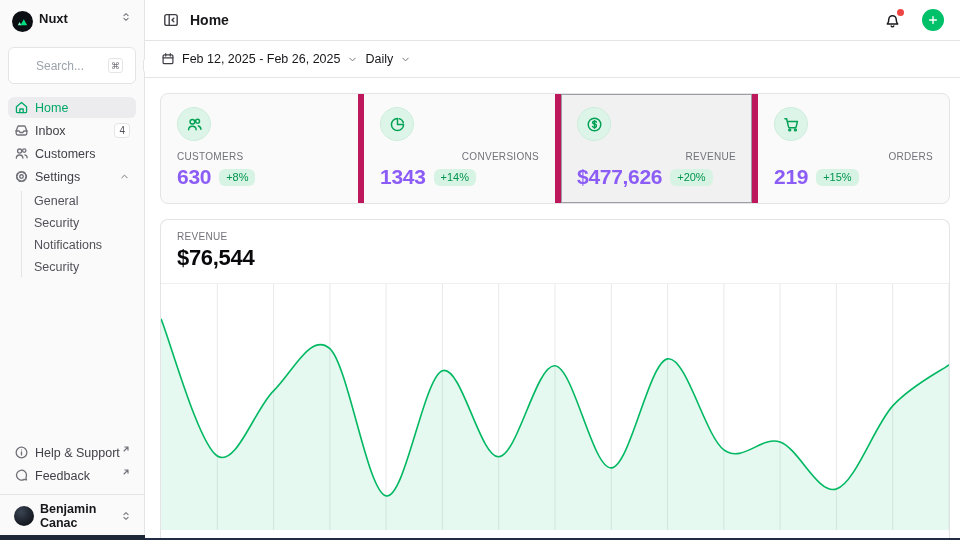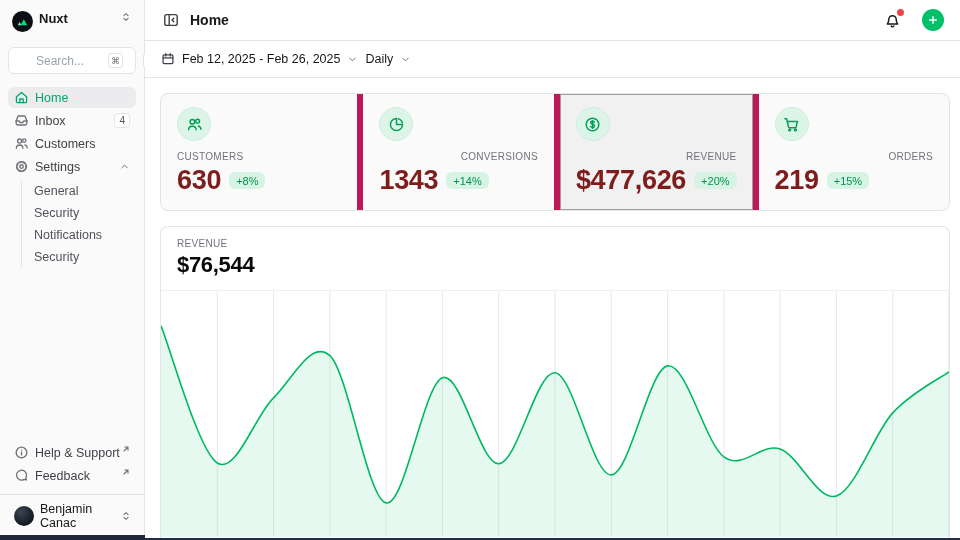--- a/index.html
+++ b/index.html
@@ -15,21 +15,21 @@
   
   .sidebar {
     width:145px; min-width:145px; height:100%; background:#fafafa;
     border-right:1px solid #e4e4e7; display:flex; flex-direction:column;
     padding:9px 8px 8px 8px;
   }
   .team-row { display:flex; align-items:flex-start; gap:6px; padding:2px 4px; border-radius:6px; cursor:pointer; }
   .team-logo { width:21px; height:21px; border-radius:50%; background:#0b0f14; display:flex; align-items:center; justify-content:center; }
   .team-name { font-weight:700; font-size:13px; flex:1; }
   .search-box {
-    margin-top:13px; height:27px; background:#fff; border:1px solid #e4e4e7;
+    margin-top:13px; height:37px; background:#fff; border:1px solid #e4e4e7;
     border-radius:6px; display:flex; align-items:center; gap:20px; padding:0 5px 0 7px;
   }
   .search-box input {
     border:none; outline:none; background:transparent; width:52px;
     font-size:12px; color:#52525b; font-family:inherit;
   }
   .search-box input::placeholder { color:#9ca3ab; }
   .kbd {
     min-width:15px; height:15px; border:1px solid #e4e4e7; background:#fff; border-radius:3px;
     font-size:9px; color:#71717a; display:flex; align-items:center; justify-content:center; padding:0 2px;
@@ -47,21 +47,21 @@
     border-radius:4px; padding:0 4px; height:15px; line-height:14px;
   }
   .nav-children { margin:2px 0 2px 13px; border-left:1px solid #e4e4e7; padding-left:12px; display:flex; flex-direction:column; gap:2px; }
   .nav-child { height:20px; display:flex; align-items:center; font-size:12.5px; color:#52525b; border-radius:6px; cursor:pointer; }
   .side-spacer { flex:1; }
   .side-foot { display:flex; flex-direction:column; gap:2px; }
   .ext-arrow { margin-left:2px; transform:translateY(-4px); }
   .side-divider { border-top:1px solid #e4e4e7; margin:8px -8px 7px -8px; }
   .user-row { display:flex; align-items:center; gap:6px; padding:0 4px 2px 6px; cursor:pointer; }
   .avatar { width:20px; height:20px; border-radius:50%; background:radial-gradient(circle at 35% 30%, #3a4454 0%, #14181f 70%); }
-  .user-name { font-size:12.5px; font-weight:400; flex:1; color:#18181b; }
+  .user-name { font-size:12.5px; font-weight:700; flex:1; color:#18181b; }
 
   
   .main { flex:1; height:100%; display:flex; flex-direction:column; background:#fff; }
   .topbar { height:41px; border-bottom:1px solid #e4e4e7; display:flex; align-items:center; padding:0 16px; gap:9px; }
   .icon-btn { background:none; border:none; cursor:pointer; padding:2px; display:flex; align-items:center; }
   .page-title { font-weight:700; font-size:14px; }
   .topbar-spacer { flex:1; }
   .bell-wrap { position:relative; margin-right:10px; }
   .bell-dot { position:absolute; top:-1px; right:-1px; width:7px; height:7px; border-radius:50%; background:#ef4444; }
   .plus-btn {
@@ -75,21 +75,21 @@
 
   
   .stats { display:grid; grid-template-columns:1fr 1fr 1fr 1fr; border:1px solid #e4e4e7; border-radius:8px; background:#fafafa; overflow:hidden; }
   .stat { padding:13px 16px 14px 16px; cursor:pointer; }
   .stat + .stat { border-left:6px solid #be185d;text-align:right; }
   .stat.selected { background:#f1f1f2; box-shadow:inset 0 0 0 1px #9d9da6; }
   .stat-ic { width:34px; height:34px; border-radius:50%; background:#ddf5e8; border:1px solid #cdeedd; display:flex; align-items:center; justify-content:center; }
   .stat-ic .ic { stroke:#00a155; }
   .stat-label { margin-top:10px; font-size:10px; letter-spacing:.3px; color:#71717a; font-weight:500; }
   .stat-valrow { margin-top:3px; display:flex; align-items:center; gap:8px; }
-  .stat-value { font-size:27px; font-weight:700; color:#7f1d1d; letter-spacing:-.3px; }
+  .stat-value { font-size:21px; font-weight:700; color:#8b5cf6; letter-spacing:-.3px; }
   .pill { background:#d7f3e3; color:#00954e; font-size:11px; font-weight:500; border-radius:6px; padding:2.5px 7px; }
 
   
   .chart-card { margin-top:15px; border:1px solid #e4e4e7; border-radius:8px 8px 0 0; border-bottom:none; background:#fff; }
   .chart-head { padding:11px 16px 12px 16px; border-bottom:1px solid #efeff1; }
   .chart-label { font-size:10px; letter-spacing:.3px; color:#71717a; font-weight:500; }
   .chart-value { font-size:22px; font-weight:700; letter-spacing:-.3px; margin-top:3px; color:#09090b; }
   .plot { position:relative; height:246px; }
   .plot svg { position:absolute; inset:0; width:100%; height:100%; }
   .xaxis { position:relative; height:26px; }

